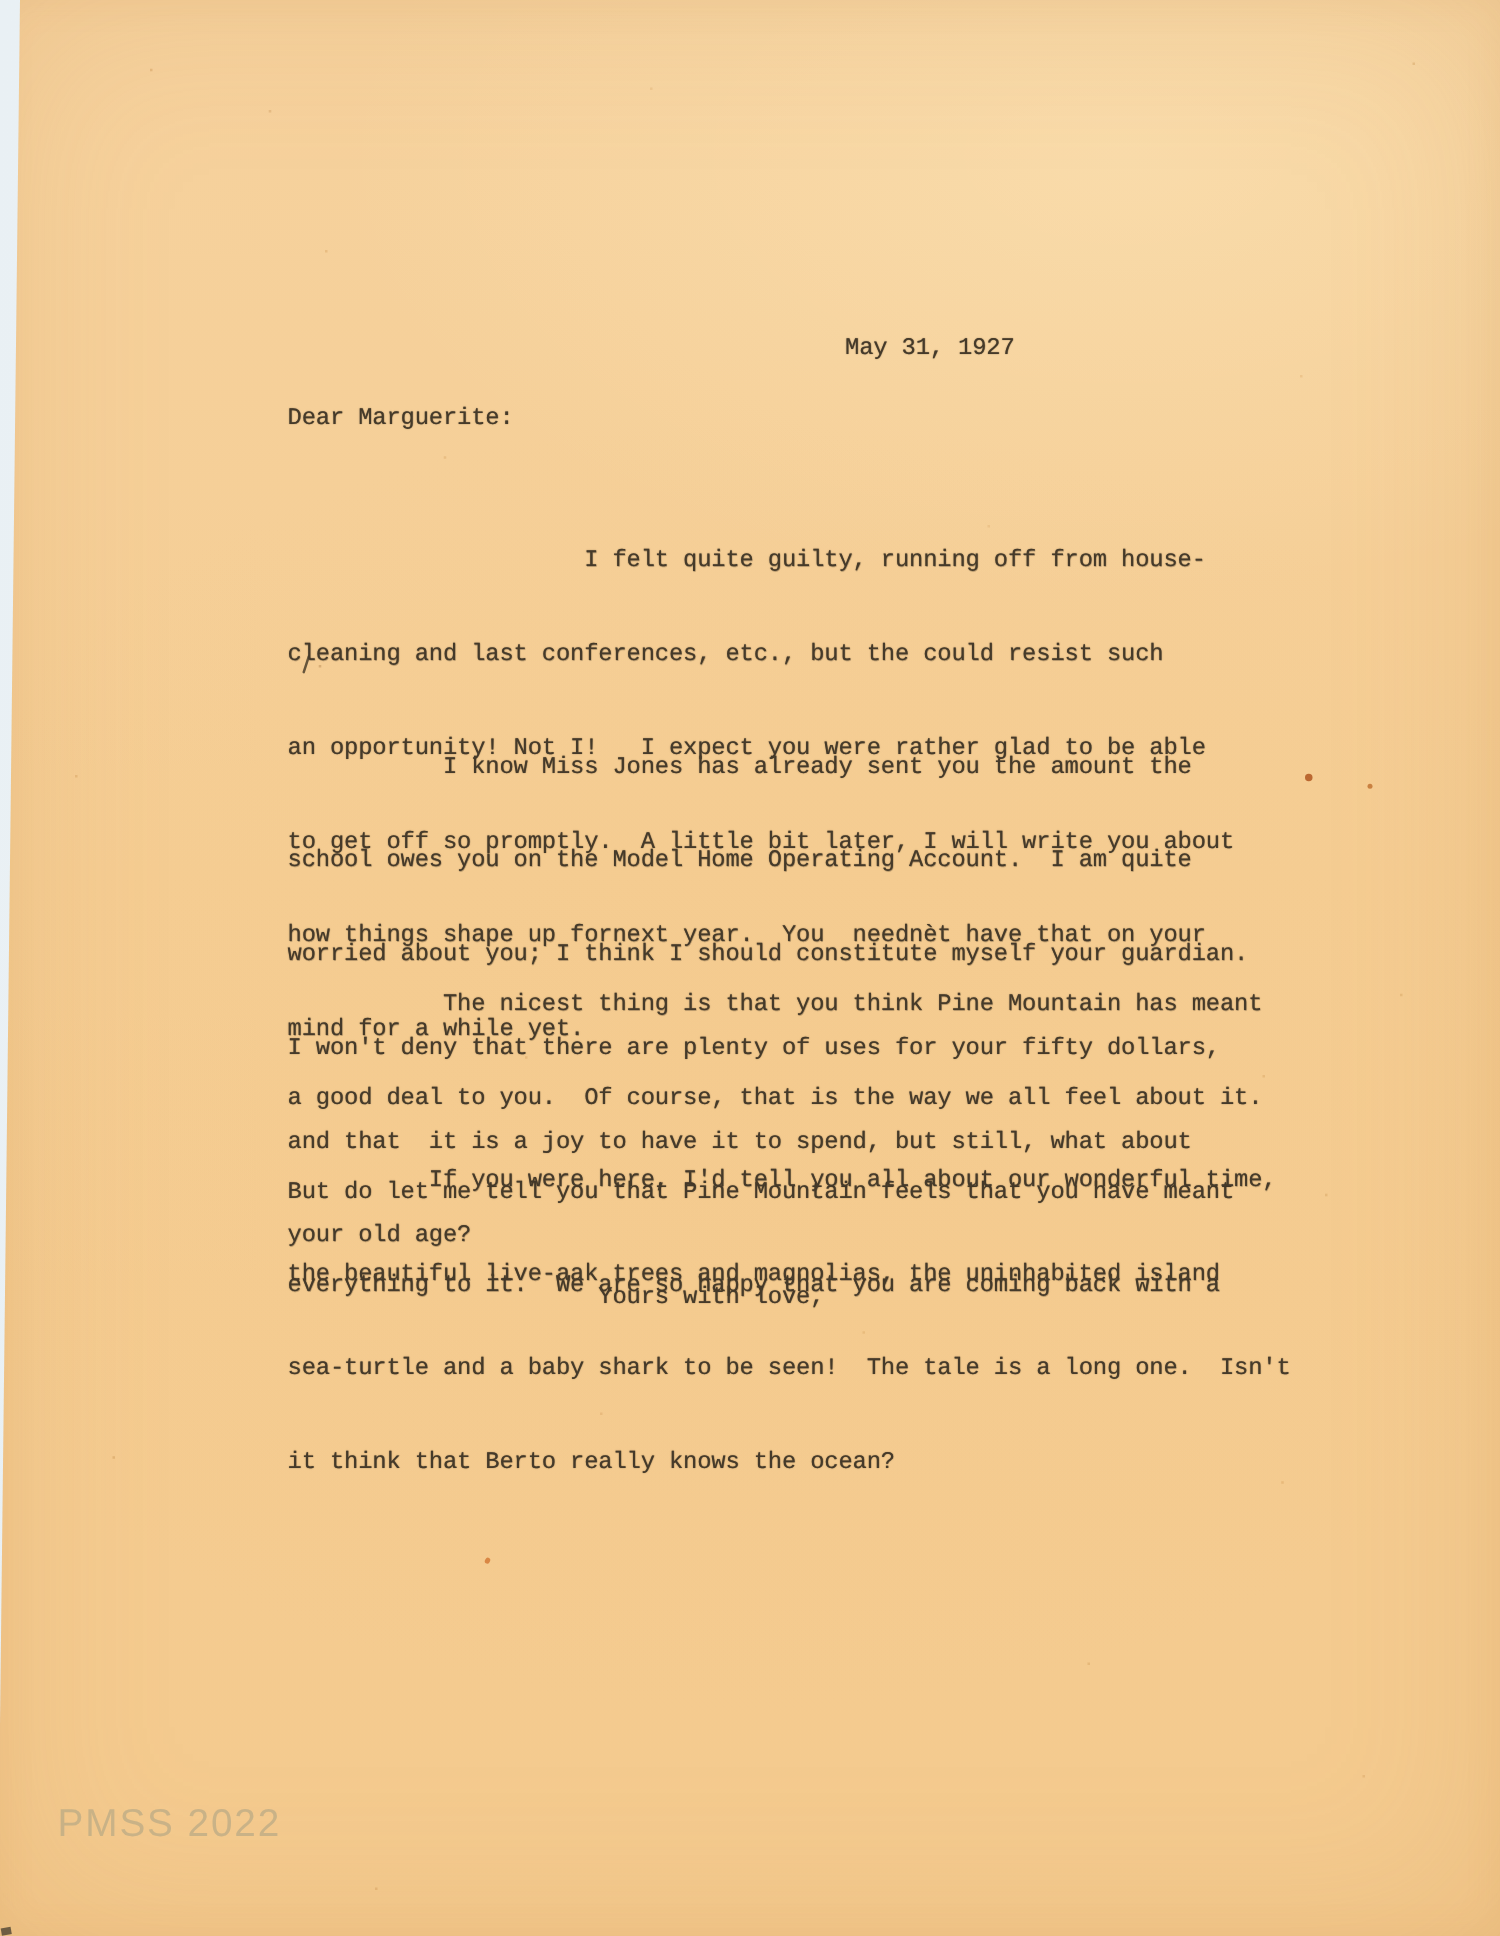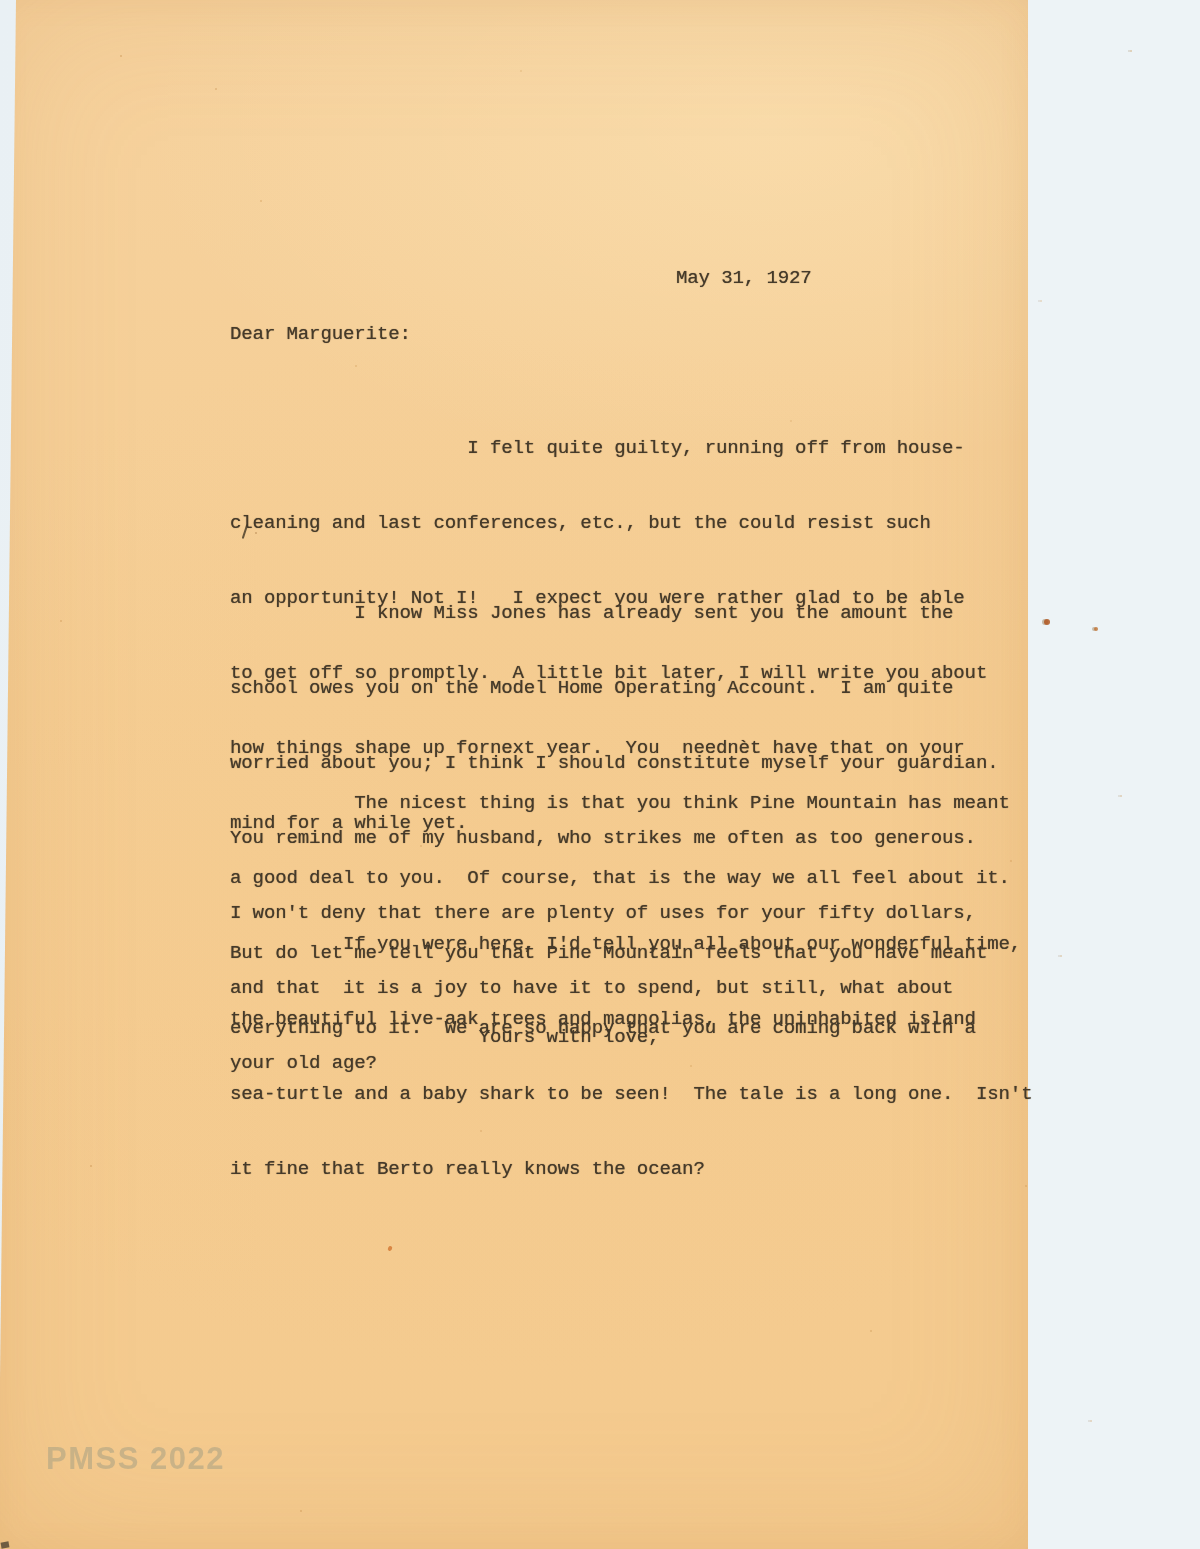--- a/index.html
+++ b/index.html
@@ -5,21 +5,21 @@
   html, body {
     margin: 0;
     padding: 0;
     width: 1200px;
     height: 1549px;
     overflow: hidden;
     background: #edf3f6;
   }
   .scan {
     position: relative;
-    width: 1028px;
+    width: 1200px;
     height: 1549px;
     background: linear-gradient(100deg, #e9f0f4 0%, #eef4f7 100%);
   }
   
   .paper {
     position: absolute;
     inset: 0;
     clip-path: polygon(16px 0px, 1200px 0px, 1200px 1549px, 0px 1549px, 0px 1380px);
     background:
       radial-gradient(ellipse 900px 500px at 75% 8%, rgba(255,238,196,0.35), rgba(255,238,196,0) 70%),
@@ -97,21 +97,21 @@
   .para-3         { left: 230px; top: 741px; }
   .para-4         { left: 230px; top: 882px; }
   .closing        { left: 230px; top: 1025px; }
   .address-block  { left: 218px; top: 1136px; line-height: 26px; }
 
   .watermark {
     position: absolute;
     left: 46px; top: 1441px;
     font-family: "Liberation Sans", sans-serif;
     font-size: 31px;
-    font-weight: 700;
+    font-weight: 400;
     letter-spacing: 1.5px;
     color: #a8a183;
     opacity: 0.55;
     pointer-events: none;
   }
 </style>
 </head>
 <body>
 
 <div class="scan">
@@ -134,38 +134,37 @@
       <div class="line">an opportunity! Not I!   I expect you were rather glad to be able</div>
       <div class="line">to get off so promptly.  A little bit later, I will write you about</div>
       <div class="line">how things shape up fornext year.  You  neednèt have that on your</div>
       <div class="line">mind for a while yet.</div>
     </div>
 
     <div class="typewriter para-2">
       <div class="line">           I know Miss Jones has already sent you the amount the</div>
       <div class="line">school owes you on the Model Home Operating Account.  I am quite</div>
       <div class="line">worried about you; I think I should constitute myself your guardian.</div>
-      <div class="line">You remind me of my husband, who strikes me often as too generous.</div>
       <div class="line">I won't deny that there are plenty of uses for your fifty dollars,</div>
       <div class="line">and that  it is a joy to have it to spend, but still, what about</div>
       <div class="line">your old age?</div>
     </div>
 
     <div class="typewriter para-3">
       <div class="line">           The nicest thing is that you think Pine Mountain has meant</div>
       <div class="line">a good deal to you.  Of course, that is the way we all feel about it.</div>
       <div class="line">But do let me tell you that Pine Mountain feels that you have meant</div>
       <div class="line">everything to it.  We are so happy that you are coming back with a</div>
     </div>
 
     <div class="typewriter para-4">
       <div class="line">          If you were here, I'd tell you all about our wonderful time,</div>
       <div class="line">the beautiful live-aak trees and magnolias, the uninhabited island</div>
       <div class="line">sea-turtle and a baby shark to be seen!  The tale is a long one.  Isn't</div>
-      <div class="line">it fine that Berto really knows the ocean?</div>
+      <div class="line">it think that Berto really knows the ocean?</div>
     </div>
 
     <div class="typewriter closing">                      Yours with love,</div>
 
 
     <div class="watermark">PMSS 2022</div>
   </div>
 </div>
 
 </body></html>

